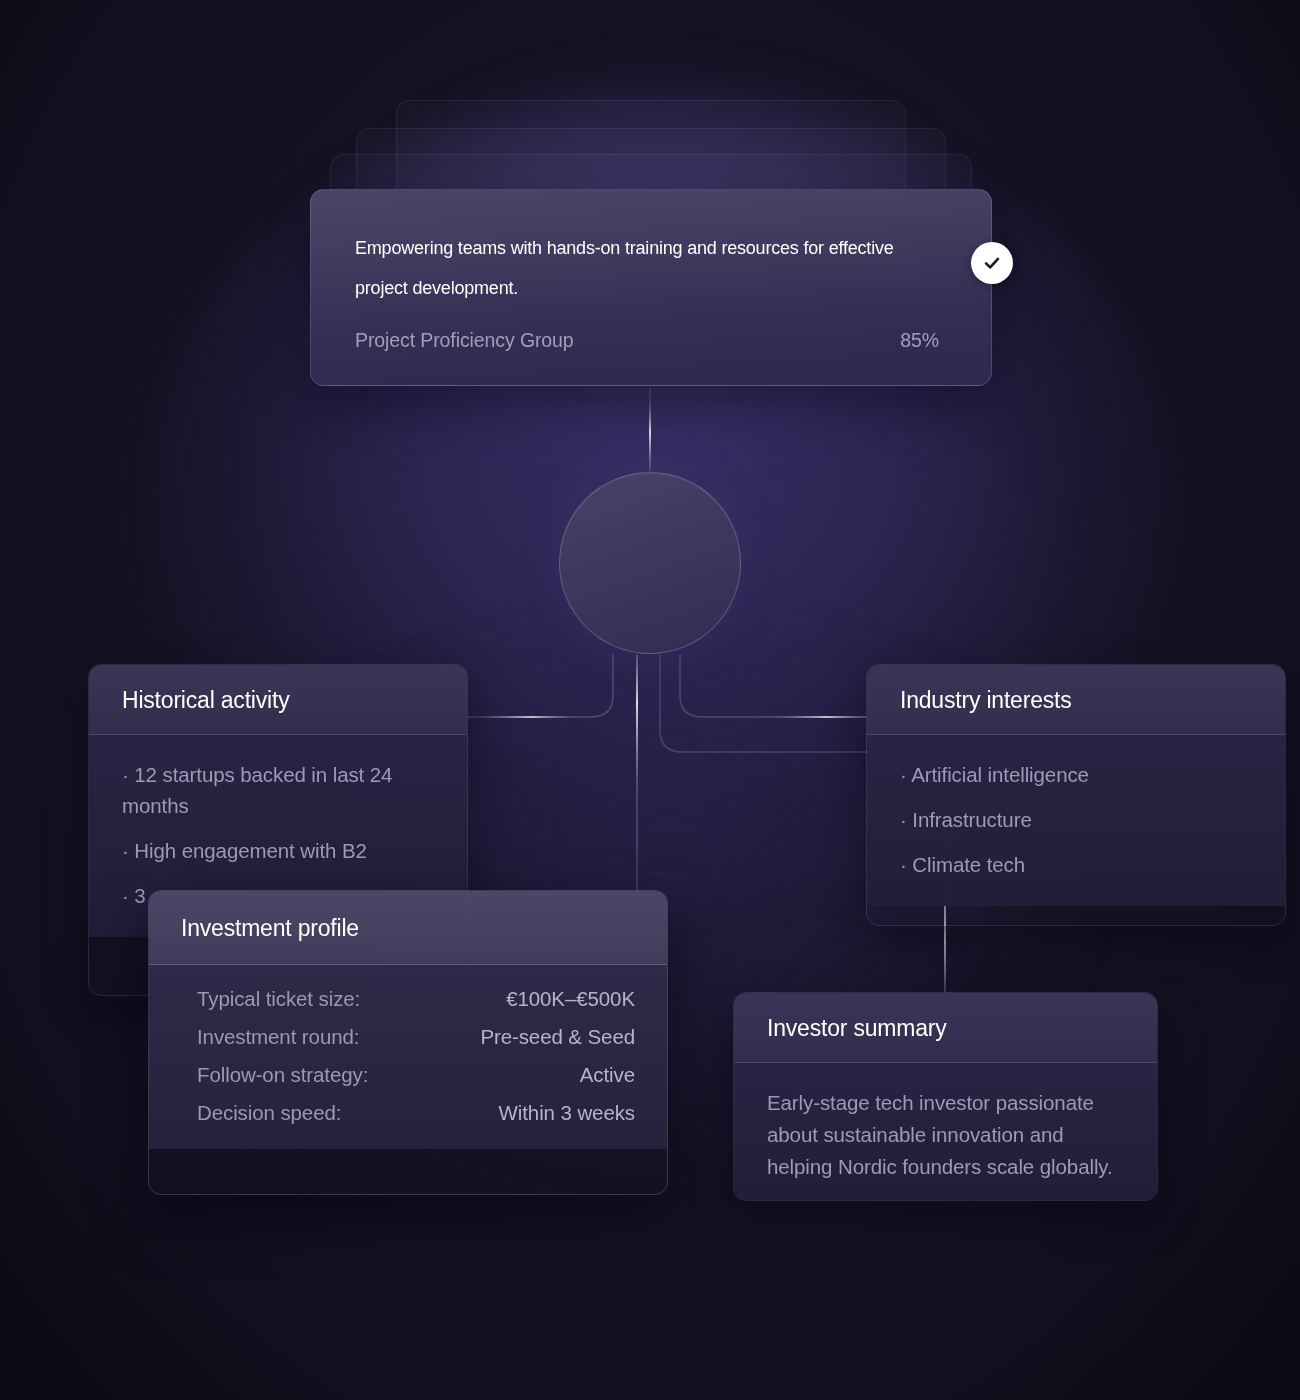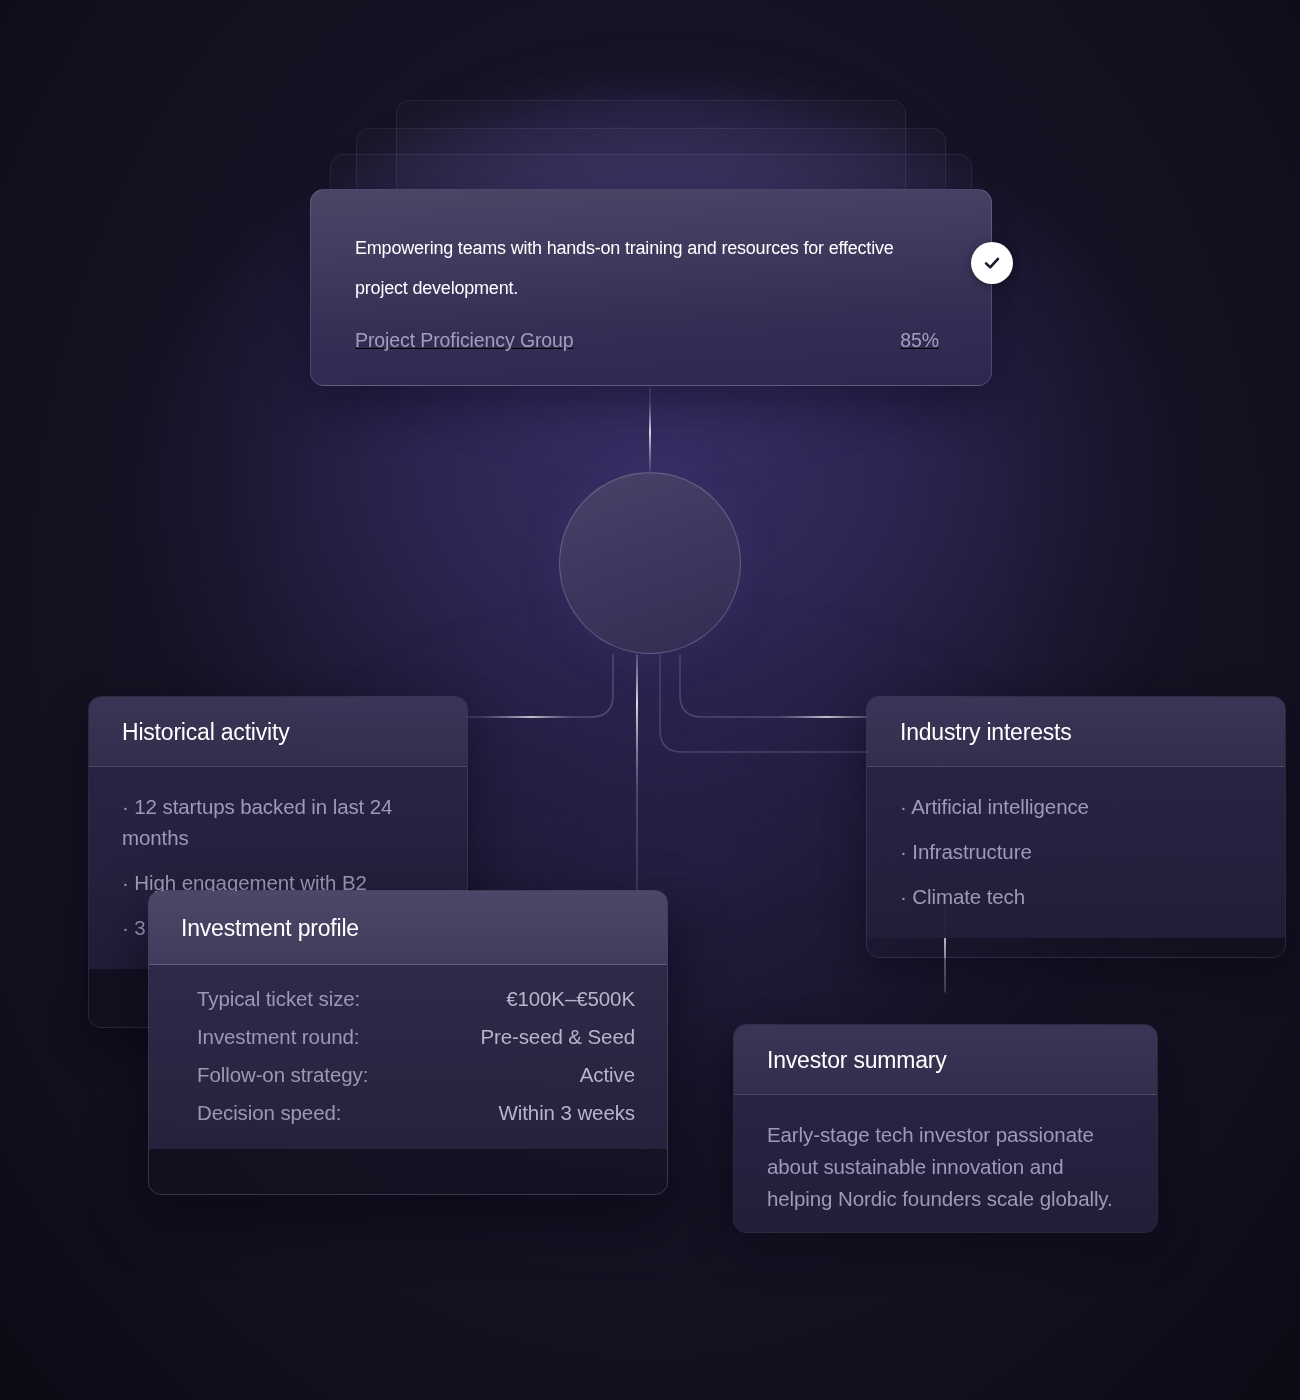--- a/index.html
+++ b/index.html
@@ -88,21 +88,20 @@
     font-size:18px;
     line-height:40px;
     font-weight:400;
     letter-spacing:-0.2px;
     max-width:600px;
   }
   #hero-meta {
     display:flex; justify-content:space-between; align-items:flex-start;
     margin-top:21px;
     padding-right:8px;
-    text-decoration:underline;
   }
   #hero-meta span {
     color:#a49ebb;
     font-size:19.5px;
     font-weight:400;
     letter-spacing:-0.1px;
   }
   #check-badge {
     position:absolute;
     left:971px; top:242px; width:42px; height:42px;
@@ -172,21 +171,21 @@
   }
   .kv-row {
     display:flex; justify-content:space-between; align-items:baseline;
     margin-bottom:14px;
   }
   .kv-row:last-child { margin-bottom:0; }
   .kv-key   { color:#9d97b6; font-size:20.5px; letter-spacing:-0.1px; }
   .kv-value { color:#b8b2cc; font-size:20.5px; letter-spacing:-0.1px; }
 
   .z-hero { z-index:20; }
-  .z-card { z-index:14;margin-top:32px; }
+  .z-card { z-index:14; }
 </style>
 </head>
 <body>
 
 <div id="stage">
 
   <div class="glow" id="glow-core"></div>
   <div class="glow" id="glow-upper"></div>
   <div class="glow" id="glow-lower"></div>
 

